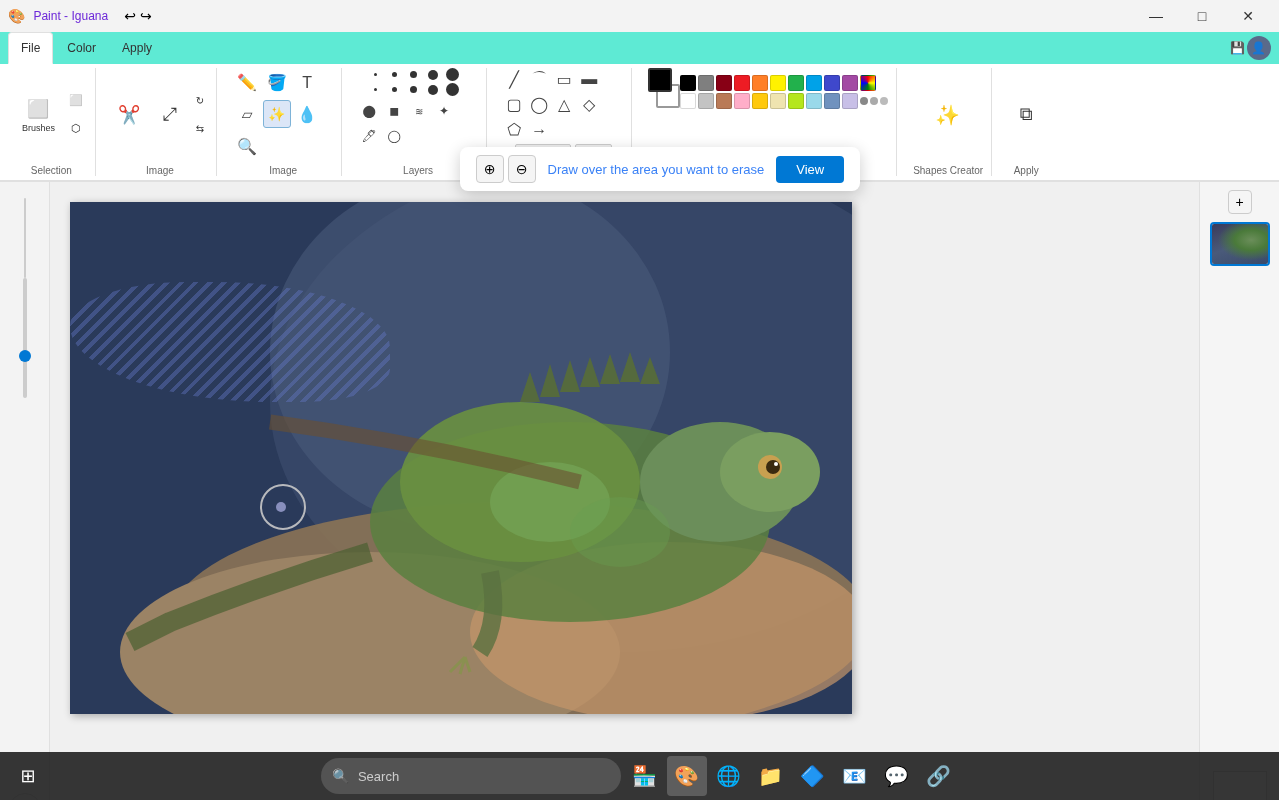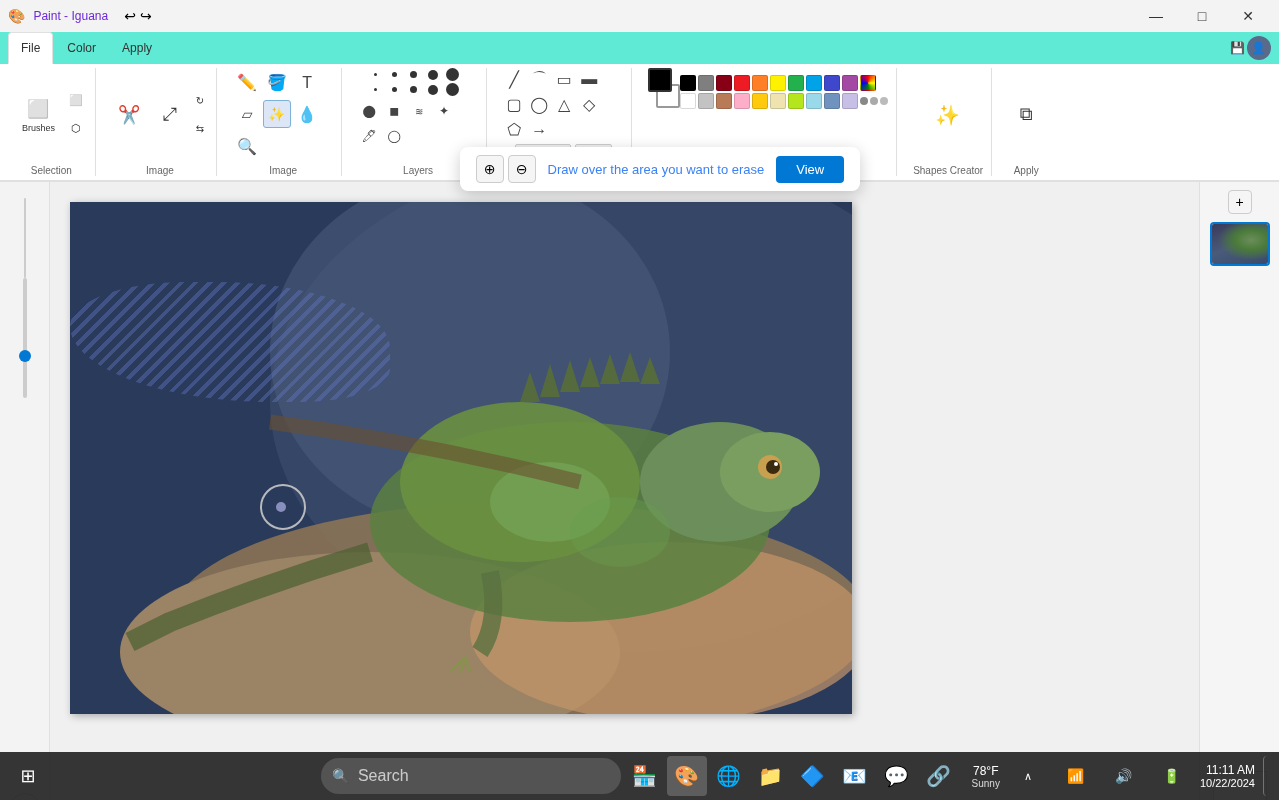--- a/index.html
+++ b/index.html
@@ -326,21 +326,21 @@
       gap: 8px;
       cursor: pointer;
       min-width: 300px;
       height: 36px;
     }
     .search-box input {
       background: transparent;
       border: none;
       outline: none;
       color: white;
-      font-size: 16px;
+      font-size: 13px;
       width: 200px;
     }
     .search-box input::placeholder { color: rgba(255,255,255,0.7); }
 
     .sys-tray { display: flex; align-items: center; gap: 8px; }
     .clock { text-align: right; color: white; }
     .clock-time { font-size: 12px; display: block; }
     .clock-date { font-size: 11px; display: block; }
 
     
@@ -705,33 +705,13 @@
       <button class="taskbar-btn active" title="Paint" style="font-size:20px;">🎨</button>
       <button class="taskbar-btn" style="font-size:20px;">🌐</button>
       <button class="taskbar-btn" style="font-size:20px;">📁</button>
       <button class="taskbar-btn" style="font-size:20px;">🔷</button>
       <button class="taskbar-btn" style="font-size:20px;">📧</button>
       <button class="taskbar-btn" style="font-size:20px;">💬</button>
       <button class="taskbar-btn" style="font-size:20px;">🔗</button>
     </div>
   </div>
 
-  <div class="taskbar-right">
-
-    <div class="weather">
-      <span class="weather-temp">78°F</span>
-      <span class="weather-desc">Sunny</span>
-    </div>
-
-    <div class="sys-tray">
-      <button class="taskbar-btn" style="font-size:11px;">∧</button>
-      <button class="taskbar-btn" style="font-size:14px;">📶</button>
-      <button class="taskbar-btn" style="font-size:14px;">🔊</button>
-      <button class="taskbar-btn" style="font-size:14px;">🔋</button>
-    </div>
-
-    <div class="clock">
-      <span class="clock-time">11:11 AM</span>
-      <span class="clock-date">10/22/2024</span>
-    </div>
-    <button class="taskbar-btn" style="width:8px;border-left:1px solid rgba(255,255,255,0.3);"></button>
-  </div>
 </div>
 
 </body></html>

